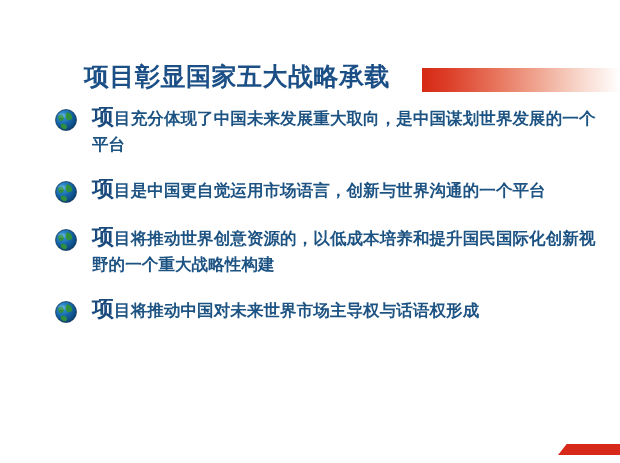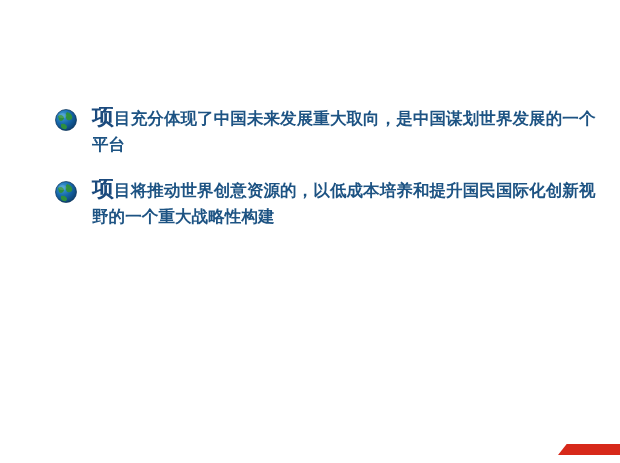--- a/index.html
+++ b/index.html
@@ -106,20 +106,24 @@
     height: 11px;
     background: #d7291a;
     clip-path: polygon(14% 0%, 100% 0%, 100% 100%, 0% 100%);
   }
 </style>
 </head>
 <body>
 
 <div id="slide">
 
+  <div id="title-area">
+    <div id="slide-title">项目彰显国家五大战略承载</div>
+    <div id="title-bar"></div>
+  </div>
 
   <div id="bullet-list">
 
     <div class="bullet-item">
       <span class="bullet-icon">
         <svg viewBox="0 0 24 24" xmlns="http://www.w3.org/2000/svg">
           <defs>
             <radialGradient id="g1" cx="35%" cy="30%" r="75%">
               <stop offset="0%" stop-color="#3f9fd8"></stop>
               <stop offset="55%" stop-color="#1565a8"></stop>
@@ -132,36 +136,66 @@
           <path d="M7 16 q3 -1 5 1 q2 2 0 4 q-3 1 -5 -2 z" fill="#2e8f3e"></path>
           <circle cx="12" cy="12" r="10.5" fill="none" stroke="#0a3258" stroke-width="0.7"></circle>
           <ellipse cx="8.5" cy="7.5" rx="4" ry="2.6" fill="#ffffff" opacity="0.13"></ellipse>
         </svg>
       </span>
       <span class="bullet-text">
         <span class="lead-char">项</span><span>目充分体现了中国未来发展重大取向，是中国谋划世界发展的一个平台</span>
       </span>
     </div>
 
+    <div class="bullet-item">
+      <span class="bullet-icon">
+        <svg viewBox="0 0 24 24" xmlns="http://www.w3.org/2000/svg">
+          <circle cx="12" cy="12" r="10.5" fill="url(#g1)"></circle>
+          <path d="M4 8 q3 -2 5 0 q2 2 0 4 q-2 2 -4 0 z" fill="#2e8f3e"></path>
+          <path d="M13 4 q4 1 5 4 q1 3 -2 4 q-3 1 -4 -2 q-1 -4 1 -6 z" fill="#2e8f3e"></path>
+          <path d="M7 16 q3 -1 5 1 q2 2 0 4 q-3 1 -5 -2 z" fill="#2e8f3e"></path>
+          <circle cx="12" cy="12" r="10.5" fill="none" stroke="#0a3258" stroke-width="0.7"></circle>
+          <ellipse cx="8.5" cy="7.5" rx="4" ry="2.6" fill="#ffffff" opacity="0.13"></ellipse>
+        </svg>
+      </span>
+      <span class="bullet-text">
+        <span class="lead-char">项</span><span>目是中国更自觉运用市场语言，创新与世界沟通的一个平台</span>
+      </span>
+    </div>
 
     <div class="bullet-item">
       <span class="bullet-icon">
         <svg viewBox="0 0 24 24" xmlns="http://www.w3.org/2000/svg">
           <circle cx="12" cy="12" r="10.5" fill="url(#g1)"></circle>
           <path d="M4 8 q3 -2 5 0 q2 2 0 4 q-2 2 -4 0 z" fill="#2e8f3e"></path>
           <path d="M13 4 q4 1 5 4 q1 3 -2 4 q-3 1 -4 -2 q-1 -4 1 -6 z" fill="#2e8f3e"></path>
           <path d="M7 16 q3 -1 5 1 q2 2 0 4 q-3 1 -5 -2 z" fill="#2e8f3e"></path>
           <circle cx="12" cy="12" r="10.5" fill="none" stroke="#0a3258" stroke-width="0.7"></circle>
           <ellipse cx="8.5" cy="7.5" rx="4" ry="2.6" fill="#ffffff" opacity="0.13"></ellipse>
         </svg>
       </span>
       <span class="bullet-text">
         <span class="lead-char">项</span><span>目将推动世界创意资源的，以低成本培养和提升国民国际化创新视野的一个重大战略性构建</span>
       </span>
     </div>
 
 
+    <div class="bullet-item">
+      <span class="bullet-icon">
+        <svg viewBox="0 0 24 24" xmlns="http://www.w3.org/2000/svg">
+          <circle cx="12" cy="12" r="10.5" fill="url(#g1)"></circle>
+          <path d="M4 8 q3 -2 5 0 q2 2 0 4 q-2 2 -4 0 z" fill="#2e8f3e"></path>
+          <path d="M13 4 q4 1 5 4 q1 3 -2 4 q-3 1 -4 -2 q-1 -4 1 -6 z" fill="#2e8f3e"></path>
+          <path d="M7 16 q3 -1 5 1 q2 2 0 4 q-3 1 -5 -2 z" fill="#2e8f3e"></path>
+          <circle cx="12" cy="12" r="10.5" fill="none" stroke="#0a3258" stroke-width="0.7"></circle>
+          <ellipse cx="8.5" cy="7.5" rx="4" ry="2.6" fill="#ffffff" opacity="0.13"></ellipse>
+        </svg>
+      </span>
+      <span class="bullet-text">
+        <span class="lead-char">项</span><span>目将推动中国对未来世界市场主导权与话语权形成</span>
+      </span>
+    </div>
 
   </div>
 
   <div id="corner-accent"></div>
 
 </div>
 
 </body></html>

